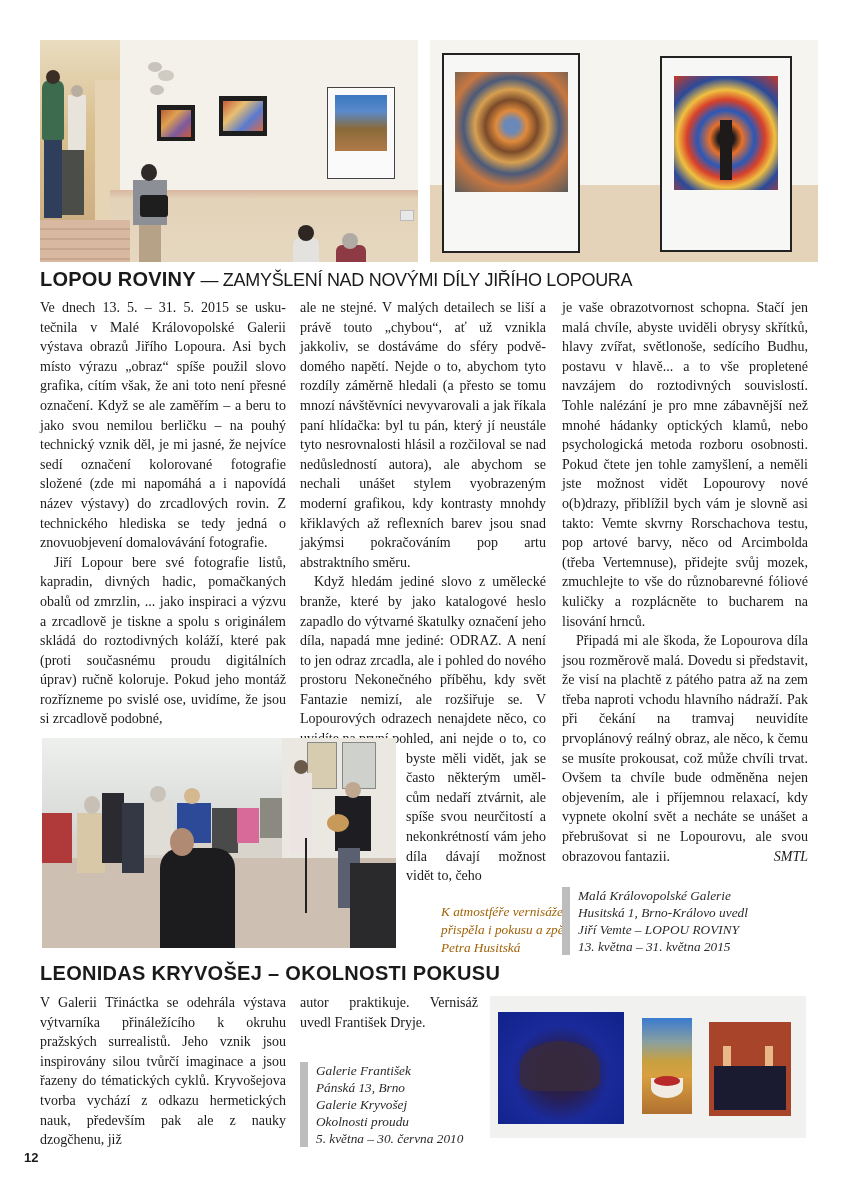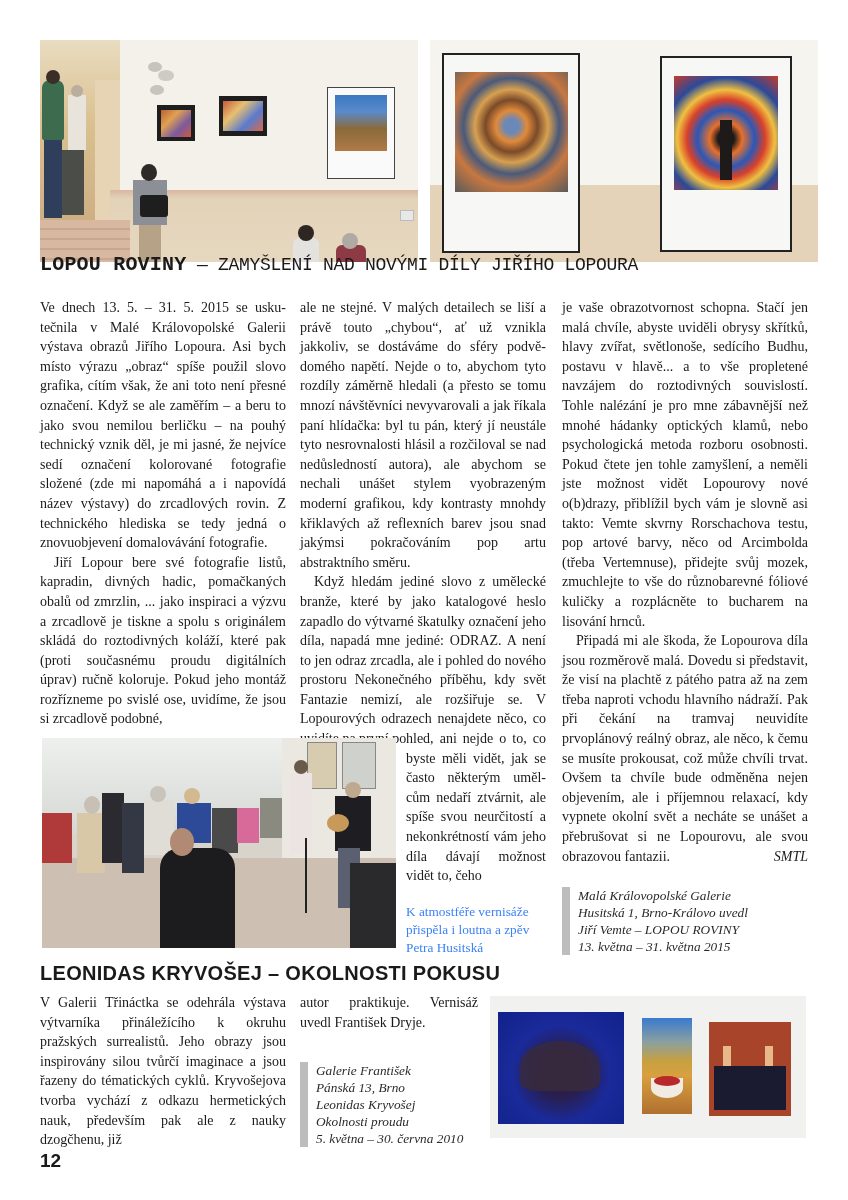--- a/index.html
+++ b/index.html
@@ -4,31 +4,31 @@
 <style>
   html, body { margin: 0; padding: 0; background: #ffffff; }
   body { width: 848px; height: 1200px; position: relative; overflow: hidden;
          font-family: "Liberation Serif", serif; color: #1a1a1a; }
   .abs { position: absolute; }
   .photo { position: absolute; overflow: hidden; }
   .col { position: absolute; font-size: 14px; line-height: 19.6px; text-align: justify;
          hyphens: manual; }
   .col p { margin: 0; }
   .col p.indent { text-indent: 14px; }
-  .title1 { position: absolute; left: 40px; top: 253px; font-family: Liberation Mono, monospace;
+  .title1 { position: absolute; left: 40px; top: 268px; font-family: Liberation Sans, sans-serif;
             white-space: nowrap; }
   .title1 .bold { font-weight: 700; font-size: 20px; letter-spacing: 0.2px; }
   .title1 .light { font-size: 18px; font-weight: 400; letter-spacing: -0.3px; }
   .title2 { position: absolute; left: 40px; top: 962px; font-family: "Liberation Sans", sans-serif;
             font-weight: 700; font-size: 20px; white-space: nowrap; letter-spacing: 0.3px; }
-  .caption { position: absolute; font-size: 13.3px; line-height: 18px; color: #3b82f6; }
+  .caption { position: absolute; font-style: italic; font-size: 13.3px; line-height: 18px; color: #a16207; margin-left: 35px; }
   .infobox { position: absolute; border-left: 8px solid #bdbdbd; padding-left: 8px;
              font-style: italic; font-size: 13.3px; line-height: 17px; color: #2a2a2a; }
-  .pagenum { position: absolute; left: 40px; top: 1150px; font-family: "Liberation Sans", sans-serif;
-             font-weight: 700; font-size: 19px; }
+  .pagenum { position: absolute; left: 24px; top: 1150px; font-family: "Liberation Sans", sans-serif;
+             font-weight: 700; font-size: 13px; }
   .sig { float: right; font-style: italic; }
   .frame { position: absolute; background: #f7f7f5; border: 2px solid #222; box-sizing: border-box; }
   .art { position: absolute; }
 </style>
 </head>
 <body>
 
 <div class="photo" style="left:40px; top:40px; width:378px; height:222px; background:#efece4;">
 
   <div class="abs" style="left:0; top:0; width:80px; height:222px; background:linear-gradient(180deg,#e9dcc0 0%,#d9bf8e 40%,#c9a880 100%);"></div>
@@ -128,50 +128,50 @@
   <div class="abs" style="left:263px; top:100px; width:2px; height:75px; background:#222;"></div>
 
   <div class="abs" style="left:118px; top:110px; width:75px; height:100px; background:#1c1c1e; border-radius:20px 20px 0 0;"></div>
   <div class="abs" style="left:128px; top:90px; width:24px; height:28px; background:#b08a72; border-radius:50%;"></div>
 
   <div class="abs" style="left:308px; top:125px; width:46px; height:85px; background:#2a2a2c;"></div>
 </div>
 
 <div class="caption" style="left:406px; top:903px; width:148px;">
   <div>K atmostféře vernisáže</div>
-  <div>přispěla i loutna a zpěv</div>
+  <div>přispěla i pokusu a zpěv</div>
   <div>Petra Husitská</div>
 </div>
 
 <div class="col" style="left:562px; top:298px; width:246px;">
   <p>je vaše obrazotvornost schopna. Stačí jen malá chvíle, abyste uviděli obrysy skřítků, hlavy zvířat, světlonoše, sedí­cího Budhu, postavu v hlavě... a to vše propletené navzájem do roztodivných souvislostí. Tohle nalézání je pro mne zábavnější než mnohé hádanky optic­kých klamů, nebo psychologická meto­da rozboru osobnosti. Pokud čtete jen tohle zamyšlení, a neměli jste možnost vidět Lopourovy nové o(b)drazy, přiblí­žil bych vám je slovně asi takto: Vemte skvrny Rorschachova testu, pop artové barvy, něco od Arcimbolda (třeba Ver­temnuse), přidejte svůj mozek, zmuch­lejte to vše do různobarevné fólio­vé kuličky a rozplácněte to bucharem na lisování hrnců.</p>
   <p class="indent"><span>Připadá mi ale škoda, že Lopourova díla jsou rozměrově malá. Dovedu si představit, že visí na plachtě z pátého patra až na zem třeba naproti vchodu hlavního nádraží. Pak při čekání na tramvaj neuvidíte prvoplánový reálný obraz, ale něco, k čemu se musíte pro­kousat, což může chvíli trvat. Ovšem ta chvíle bude odměněna nejen obje­vením, ale i příjemnou relaxací, kdy vypnete okolní svět a necháte se unášet a přebrušovat si ne Lopourovu, ale svou obrazovou fantazii.</span><span class="sig">SMTL</span></p>
 </div>
 
 <div class="infobox" style="left:562px; top:887px; width:236px;">
   <div>Malá Královopolské Galerie</div>
   <div>Husitská 1, Brno-Královo uvedl</div>
   <div>Jiří Vemte – LOPOU ROVINY</div>
   <div>13. května – 31. května 2015</div>
 </div>
 
 <div class="title2">LEONIDAS KRYVOŠEJ – OKOLNOSTI POKUSU</div>
 
 <div class="col" style="left:40px; top:993px; width:246px;">
-  <p>V Galerii Třináctka se odehrála výsta­va výtvarníka přináležícího k okruhu pražských surrealistů. Jeho obrazy jsou inspirovány silou tvůrčí imagi­nace a jsou řazeny do tématických cyklů. Kryvošejova tvorba vychází z odkazu hermetických nauk, přede­vším pak ale z nauky dzogčhenu, již</p>
+  <p>V Galerii Třináctka se odehrála výsta­va výtvarníka přináležícího k okruhu pražských surrealistů. Jeho vznik jsou inspirovány silou tvůrčí imagi­nace a jsou řazeny do tématických cyklů. Kryvošejova tvorba vychází z odkazu hermetických nauk, přede­vším pak ale z nauky dzogčhenu, již</p>
 </div>
 
 <div class="col" style="left:300px; top:993px; width:178px; text-align:justify;">
   <p>autor praktikuje. Vernisáž uvedl František Dryje.</p>
 </div>
 
 <div class="infobox" style="left:300px; top:1062px; width:172px;">
   <div>Galerie František</div>
   <div>Pánská 13, Brno</div>
-  <div>Leonidas Kryvošej</div>
+  <div>Galerie Kryvošej</div>
   <div>Okolnosti proudu</div>
   <div>5. května – 30. června 2010</div>
 </div>
 
 <div class="photo" style="left:490px; top:996px; width:316px; height:142px; background:#f1f1f0;">
   <div class="abs" style="left:8px; top:16px; width:126px; height:112px; background:radial-gradient(ellipse at 50% 55%,#2a1e4a 0 25%,#1a2a9a 55%,#10228a 100%);"></div>
   <div class="abs" style="left:30px; top:45px; width:80px; height:50px; background:#3a2a3a; border-radius:50% 50% 20% 20%; opacity:0.8;"></div>
   <div class="abs" style="left:152px; top:22px; width:50px; height:96px; background:linear-gradient(180deg,#3a7ad0 0%,#8aa0a0 25%,#c8a040 45%,#d8a040 60%,#b07030 100%);"></div>
   <div class="abs" style="left:161px; top:82px; width:32px; height:20px; background:#f0ece4; border-radius:0 0 50% 50%;"></div>
   <div class="abs" style="left:164px; top:80px; width:26px; height:10px; background:#b82a2a; border-radius:50%;"></div>

